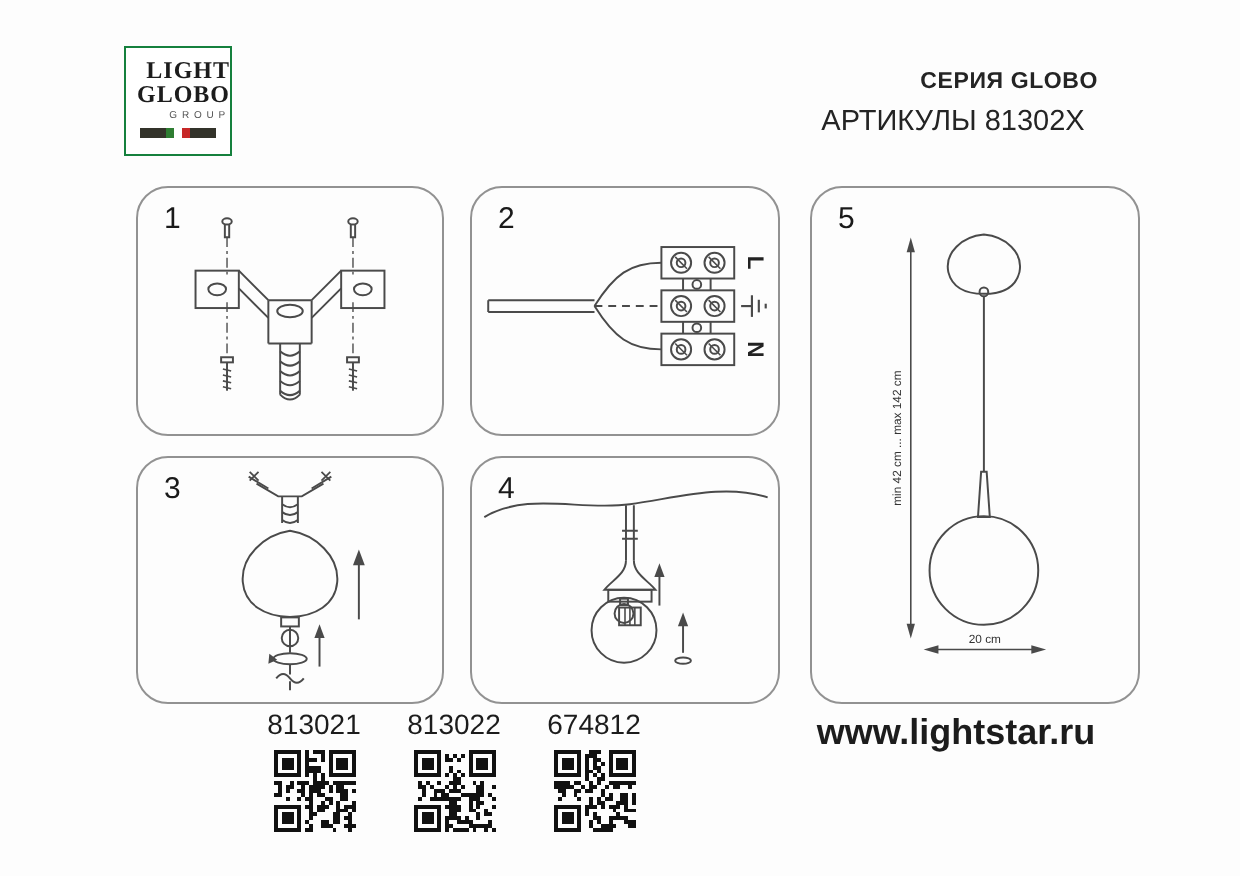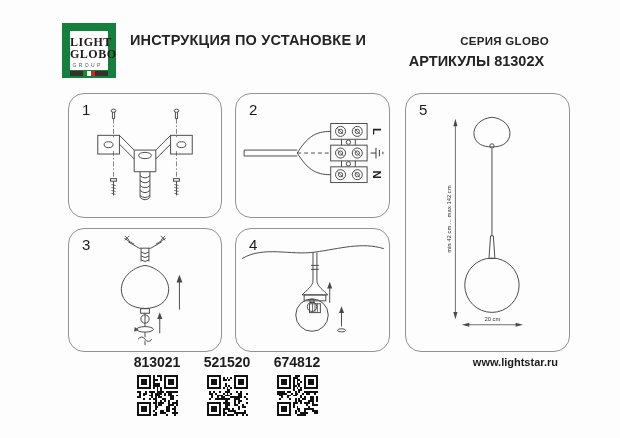--- a/index.html
+++ b/index.html
@@ -8,22 +8,22 @@
     background:#fdfdfd;
     font-family:"Liberation Sans",sans-serif;
     color:#1f1f1f;
     -webkit-font-smoothing:antialiased;
   }
   .sheet{position:absolute;inset:0;}
 
   
   .logo{
     position:absolute;left:62px;top:23px;width:54px;height:55px;
-    border:8px solid #15803d;box-sizing:border-box;background:#fff;
-    text-align:left;padding-top:5px;
+    border:1px solid #15803d;box-sizing:border-box;background:#fff;
+    text-align:right;padding-top:5px;
   }
   .logo-word{
     font-family:"Liberation Serif",serif;font-weight:bold;
     font-size:12px;line-height:12px;letter-spacing:.5px;color:#1c1c1c;
   }
   .logo-group{
     font-size:5px;letter-spacing:2.4px;color:#555;margin-top:2px;text-indent:2.4px;
   }
   .logo-bar{
     width:38px;height:5px;margin:3px auto 0;background:#33332a;
@@ -34,66 +34,65 @@
 
   .title{
     position:absolute;left:130px;top:31px;
     font-weight:bold;font-size:14.5px;line-height:19px;
     letter-spacing:.2px;color:#242424;
   }
   .series-block{
     position:absolute;left:404px;top:35px;width:145px;text-align:center;
   }
   .series{font-weight:bold;font-size:11.5px;letter-spacing:.3px;color:#242424;text-align:right;}
-  .articles{font-weight:bold;font-size:14.5px;margin-top:6px;color:#242424;}
+  .articles{font-weight:normal;font-size:14.5px;margin-top:6px;color:#242424;}
 
   
   .panel{
     position:absolute;border:1px solid #929292;border-radius:16px;
     background:transparent;box-sizing:border-box;
   }
   .p1{left:68px;top:93px;width:154px;height:125px;}
   .p2{left:235px;top:93px;width:155px;height:125px;}
   .p3{left:68px;top:228px;width:154px;height:124px;}
   .p4{left:235px;top:228px;width:155px;height:124px;}
   .p5{left:405px;top:93px;width:165px;height:259px;}
   .pnum{
     position:absolute;left:13px;top:7px;font-size:15px;font-weight:400;color:#1a1a1a;
   }
   .panel svg{position:absolute;inset:0;width:100%;height:100%;}
 
   
   .article-col{position:absolute;top:354px;width:80px;text-align:center;}
   .c1{left:117px;} .c2{left:187px;} .c3{left:257px;}
-  .acode{font-weight:bold;font-size:14px;color:#1c1c1c;}
+  .acode{font-weight:normal;font-size:14px;color:#1c1c1c;}
   .qr{width:41px;height:41px;margin:5px auto 0;}
   .qr svg{width:100%;height:100%;display:block;}
   .website{
-    position:absolute;left:398px;top:356px;width:160px;text-align:right;
-    font-weight:bold;font-size:11px;color:#1c1c1c;
+    position:absolute;left:398px;top:356px;width:160px;text-align:center;
+    font-weight:bold;font-size:18px;color:#1c1c1c;
   }
 </style>
 </head>
 <body>
 
 <div class="sheet">
 
   <div class="logo">
     <div class="logo-word">LIGHT</div>
     <div class="logo-word">GLOBO</div>
     <div class="logo-group">GROUP</div>
     <div class="logo-bar">
       <span class="f g"></span>
         <span class="f w"></span>
         <span class="f r"></span>
     </div>
   </div>
 
   <div class="title">
-    <div>ИНСТРУКЦИЯ ПО УСТАНОВКЕ И</div>
   </div>
 
   <div class="series-block">
     <div class="series">СЕРИЯ GLOBO</div>
     <div class="articles">АРТИКУЛЫ 81302X</div>
   </div>
 
   <div class="panel p1">
     <span class="pnum">1</span>
     <svg viewBox="0 0 154 125">
@@ -502,21 +501,21 @@
             <rect x="6" y="20" width="1" height="1"></rect>
             <rect x="8" y="20" width="1" height="1"></rect>
             <rect x="9" y="20" width="1" height="1"></rect>
             <rect x="15" y="20" width="1" height="1"></rect>
             <rect x="19" y="20" width="1" height="1"></rect>
           </g>
         </svg>
       </div>
   </div>
   <div class="article-col c2">
-    <div class="acode">521520</div>
+    <div class="acode">813022</div>
     <div class="qr">
         <svg viewBox="0 0 21 21" shape-rendering="crispEdges">
           <g fill="#111">
             <rect x="0" y="0" width="1" height="1"></rect>
             <rect x="1" y="0" width="1" height="1"></rect>
             <rect x="2" y="0" width="1" height="1"></rect>
             <rect x="3" y="0" width="1" height="1"></rect>
             <rect x="4" y="0" width="1" height="1"></rect>
             <rect x="5" y="0" width="1" height="1"></rect>
             <rect x="6" y="0" width="1" height="1"></rect>

